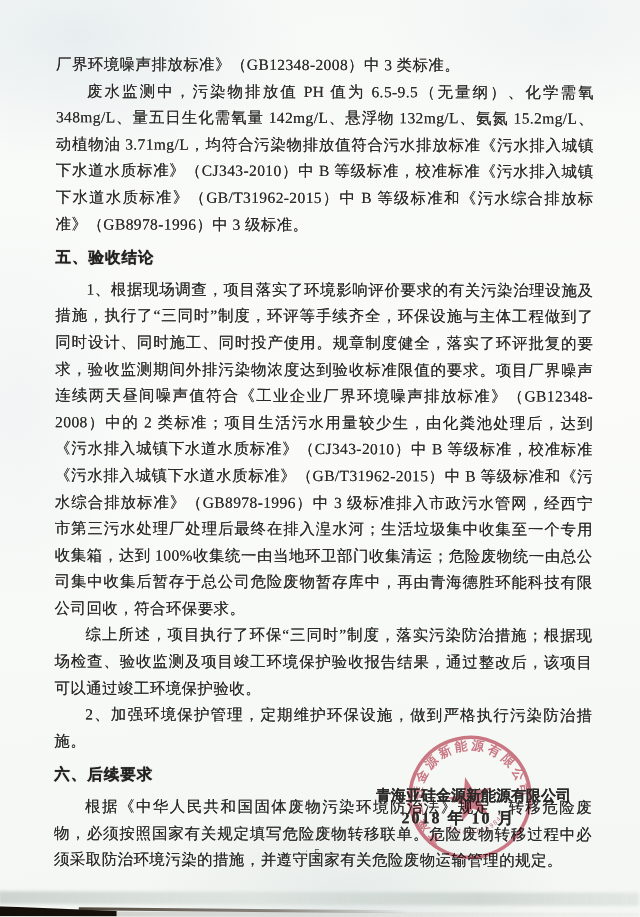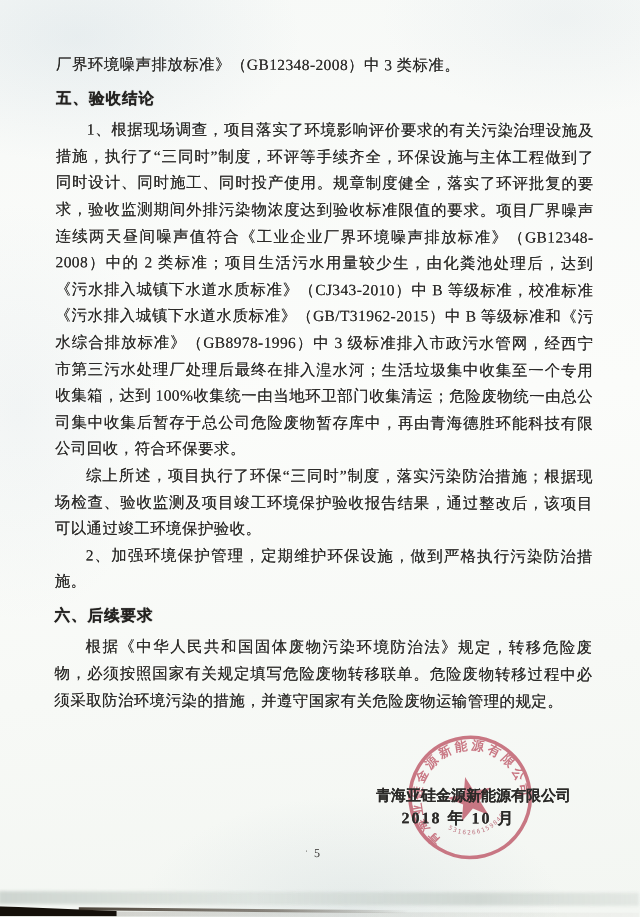--- a/index.html
+++ b/index.html
@@ -68,20 +68,21 @@
     background:linear-gradient(90deg,rgba(120,115,108,.35),rgba(170,168,160,.18) 55%,rgba(190,188,180,.08));
   }
 </style>
 </head>
 <body>
 
 <div class="page">
 
   <div class="body-text" id="paragraphs">
       <div class="para body">厂界环境噪声排放标准》（GB12348-2008）中 3 类标准。</div>
+      <div class="para body indent">废水监测中，污染物排放值 PH 值为 6.5-9.5（无量纲）、化学需氧 348mg/L、量五日生化需氧量 142mg/L、悬浮物 132mg/L、氨氮 15.2mg/L、动植物油 3.71mg/L，均符合污染物排放值符合污水排放标准《污水排入城镇下水道水质标准》（CJ343-2010）中 B 等级标准，校准标准《污水排入城镇下水道水质标准》（GB/T31962-2015）中 B 等级标准和《污水综合排放标准》（GB8978-1996）中 3 级标准。</div>
       <div class="para heading">五、验收结论</div>
       <div class="para body indent">1、根据现场调查，项目落实了环境影响评价要求的有关污染治理设施及措施，执行了“三同时”制度，环评等手续齐全，环保设施与主体工程做到了同时设计、同时施工、同时投产使用。规章制度健全，落实了环评批复的要求，验收监测期间外排污染物浓度达到验收标准限值的要求。项目厂界噪声连续两天昼间噪声值符合《工业企业厂界环境噪声排放标准》（GB12348-2008）中的 2 类标准；项目生活污水用量较少生，由化粪池处理后，达到《污水排入城镇下水道水质标准》（CJ343-2010）中 B 等级标准，校准标准《污水排入城镇下水道水质标准》（GB/T31962-2015）中 B 等级标准和《污水综合排放标准》（GB8978-1996）中 3 级标准排入市政污水管网，经西宁市第三污水处理厂处理后最终在排入湟水河；生活垃圾集中收集至一个专用收集箱，达到 100%收集统一由当地环卫部门收集清运；危险废物统一由总公司集中收集后暂存于总公司危险废物暂存库中，再由青海德胜环能科技有限公司回收，符合环保要求。</div>
       <div class="para body indent">综上所述，项目执行了环保“三同时”制度，落实污染防治措施；根据现场检查、验收监测及项目竣工环境保护验收报告结果，通过整改后，该项目可以通过竣工环境保护验收。</div>
       <div class="para body indent">2、加强环境保护管理，定期维护环保设施，做到严格执行污染防治措施。</div>
       <div class="para heading">六、后续要求</div>
       <div class="para body indent">根据《中华人民共和国固体废物污染环境防治法》规定，转移危险废物，必须按照国家有关规定填写危险废物转移联单。危险废物转移过程中必须采取防治环境污染的措施，并遵守国家有关危险废物运输管理的规定。</div>
     </div>
 
   <svg class="stamp" viewBox="0 0 134 134" xmlns="http://www.w3.org/2000/svg">
     <circle cx="67" cy="67" r="60" fill="none" stroke="#bf5a6a" stroke-width="3.6"></circle>

